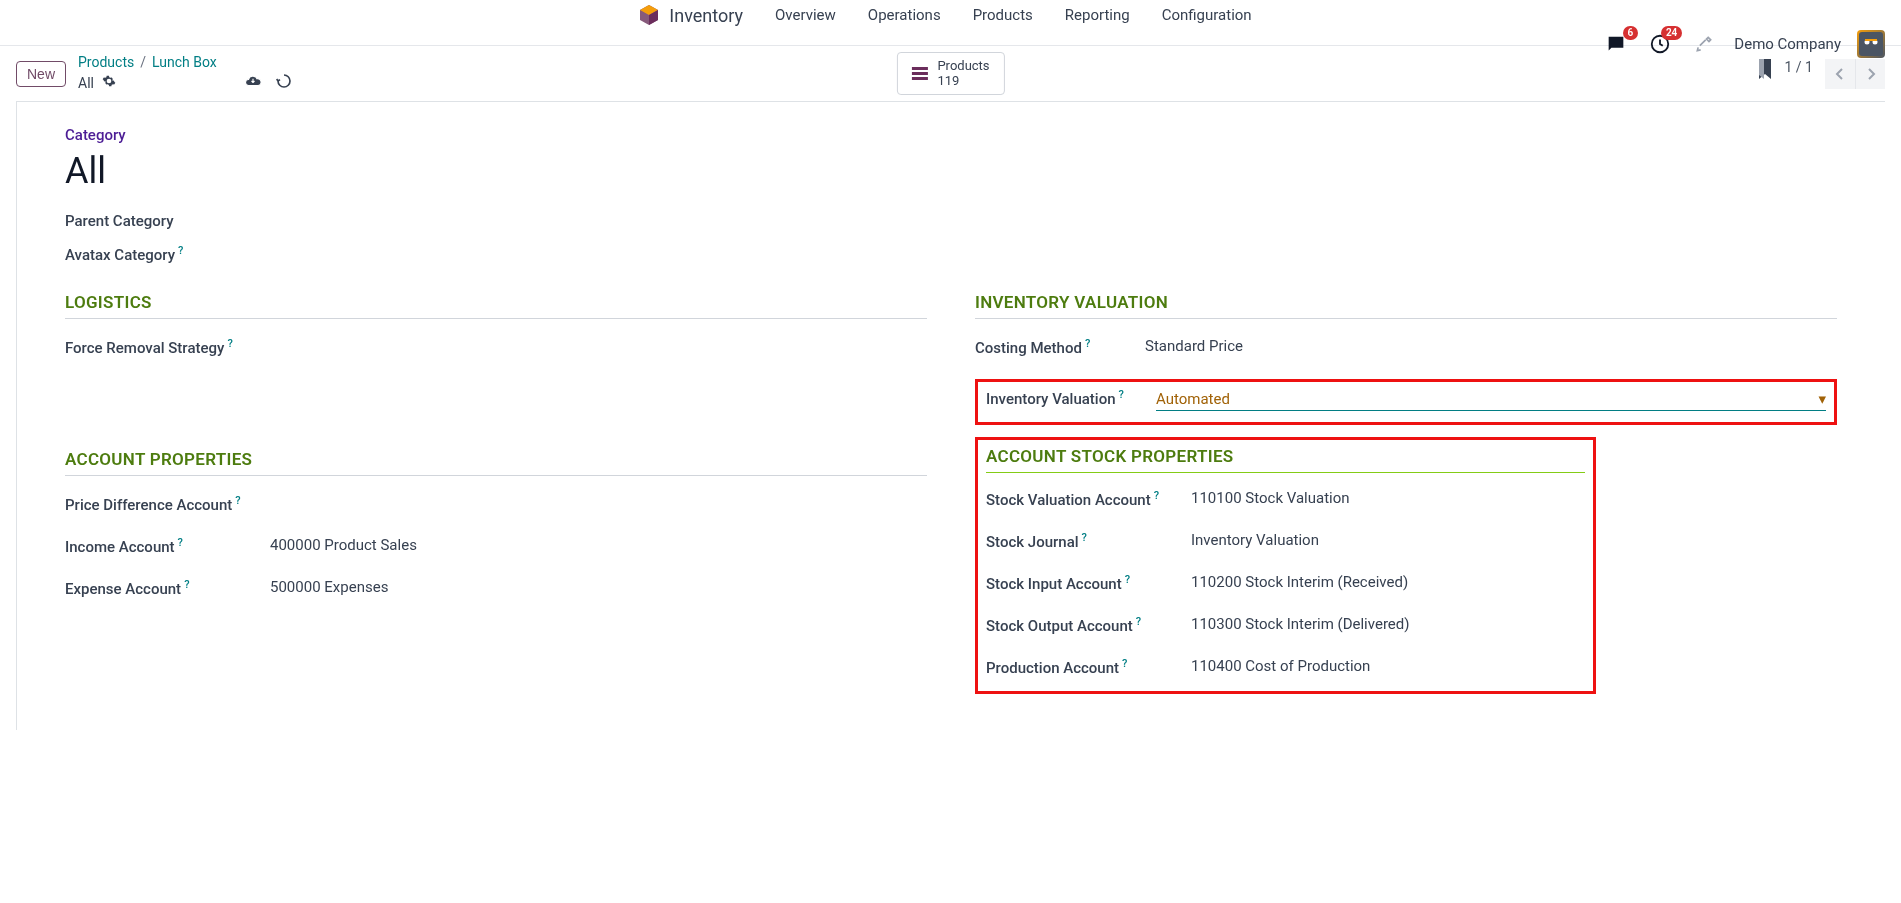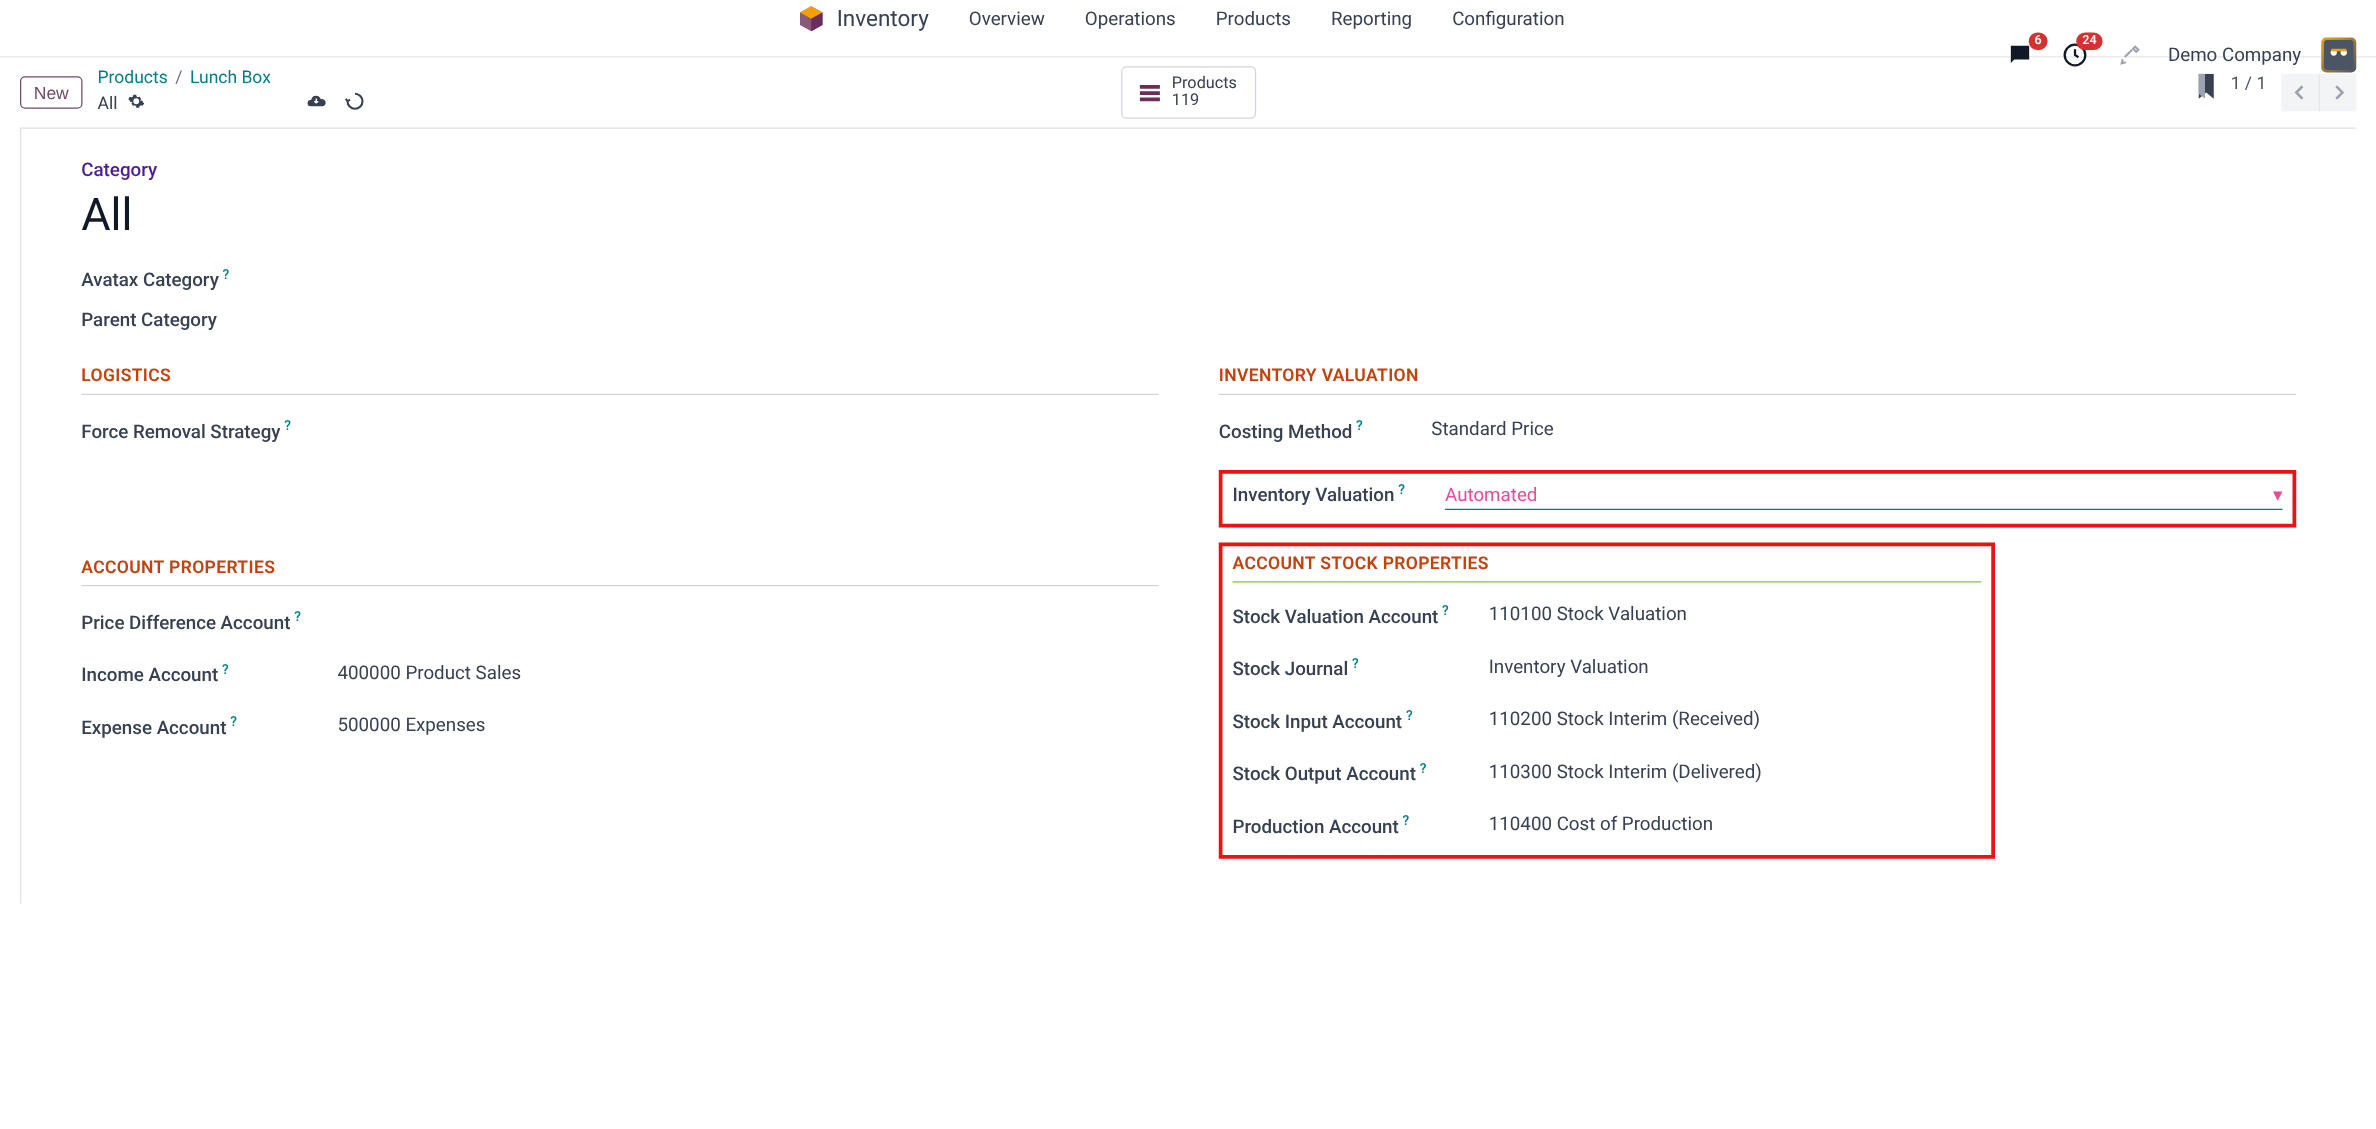--- a/index.html
+++ b/index.html
@@ -49,27 +49,27 @@
 .form-sheet { background: #fff; padding: 24px 48px; margin: 0 16px; border-top: 1px solid #dee2e6; border-left: 1px solid #dee2e6; }
 .field-label-small { font-size: 15px; color: #4c1d95; margin-bottom: 8px; font-weight: 500;}
 .title-field { font-size: 36px; color: #111827; line-height: 1.1; margin-bottom: 20px; font-weight: 400; }
 .field-row-simple { display: flex; align-items: center; margin-bottom: 14px; }
 .field-row-simple .flabel { font-size: 15px; color: #374151; font-weight: 500; }
 .help-sup { color: #017e84; font-size: 11px; vertical-align: super; margin-left: 3px; cursor: pointer; }
 
 .two-col { display: flex; gap: 48px; margin-top: 28px; }
 .col { flex: 1; }
 
-.section-title { font-size: 14px; color: #c2410c; font-weight: 600; letter-spacing: 0.3px; border-bottom: 1px solid #d1d5db; padding-bottom: 6px; margin-bottom: 18px; text-transform: uppercase; }
+.section-title { font-size: 17px; color: #4d7c0f; font-weight: 600; letter-spacing: 0.3px; border-bottom: 1px solid #d1d5db; padding-bottom: 6px; margin-bottom: 18px; text-transform: uppercase; }
 
 .kv-row { display: flex; margin-bottom: 14px; min-height: 28px; }
 .kv-label { width: 205px; font-size: 15px; color: #374151; font-weight: 500; flex-shrink: 0; }
 .kv-value { font-size: 15px; color: #374151; flex: 1; }
 
-.select-input { width: 100%; border: none; border-bottom: 1px solid #017e84; font-size: 15px; color: #ec4899; padding: 2px 0; background: transparent; cursor: pointer; }
+.select-input { width: 100%; border: none; border-bottom: 1px solid #017e84; font-size: 15px; color: #a16207; padding: 2px 0; background: transparent; cursor: pointer; }
 
 .highlight-box { border: 3px solid #e11; padding: 6px 8px; margin: 4px 0 12px 0; }
 
 .stock-section .kv-row { margin-bottom: 14px; }
 </style>
 </head>
 <body>
 
 <div class="navbar">
   <div class="navbar-left">
@@ -188,26 +188,26 @@
     </div>
   </div>
 </div>
 
 <div class="form-sheet">
 
   <div class="field-label-small">Category</div>
   <div class="title-field">All</div>
 
   <div class="field-row-simple">
+    <span class="flabel">Parent Category</span>
+  </div>
+  <div class="field-row-simple">
     <span class="flabel">
       <span>Avatax Category</span><sup class="help-sup">?</sup>
     </span>
-  </div>
-  <div class="field-row-simple">
-    <span class="flabel">Parent Category</span>
   </div>
 
   <div class="two-col">
 
     <div class="col">
       <div class="section-title">Logistics</div>
       <div class="kv-row">
         <span class="kv-label">
           <span>Force Removal Strategy</span><sup class="help-sup">?</sup>
         </span>

